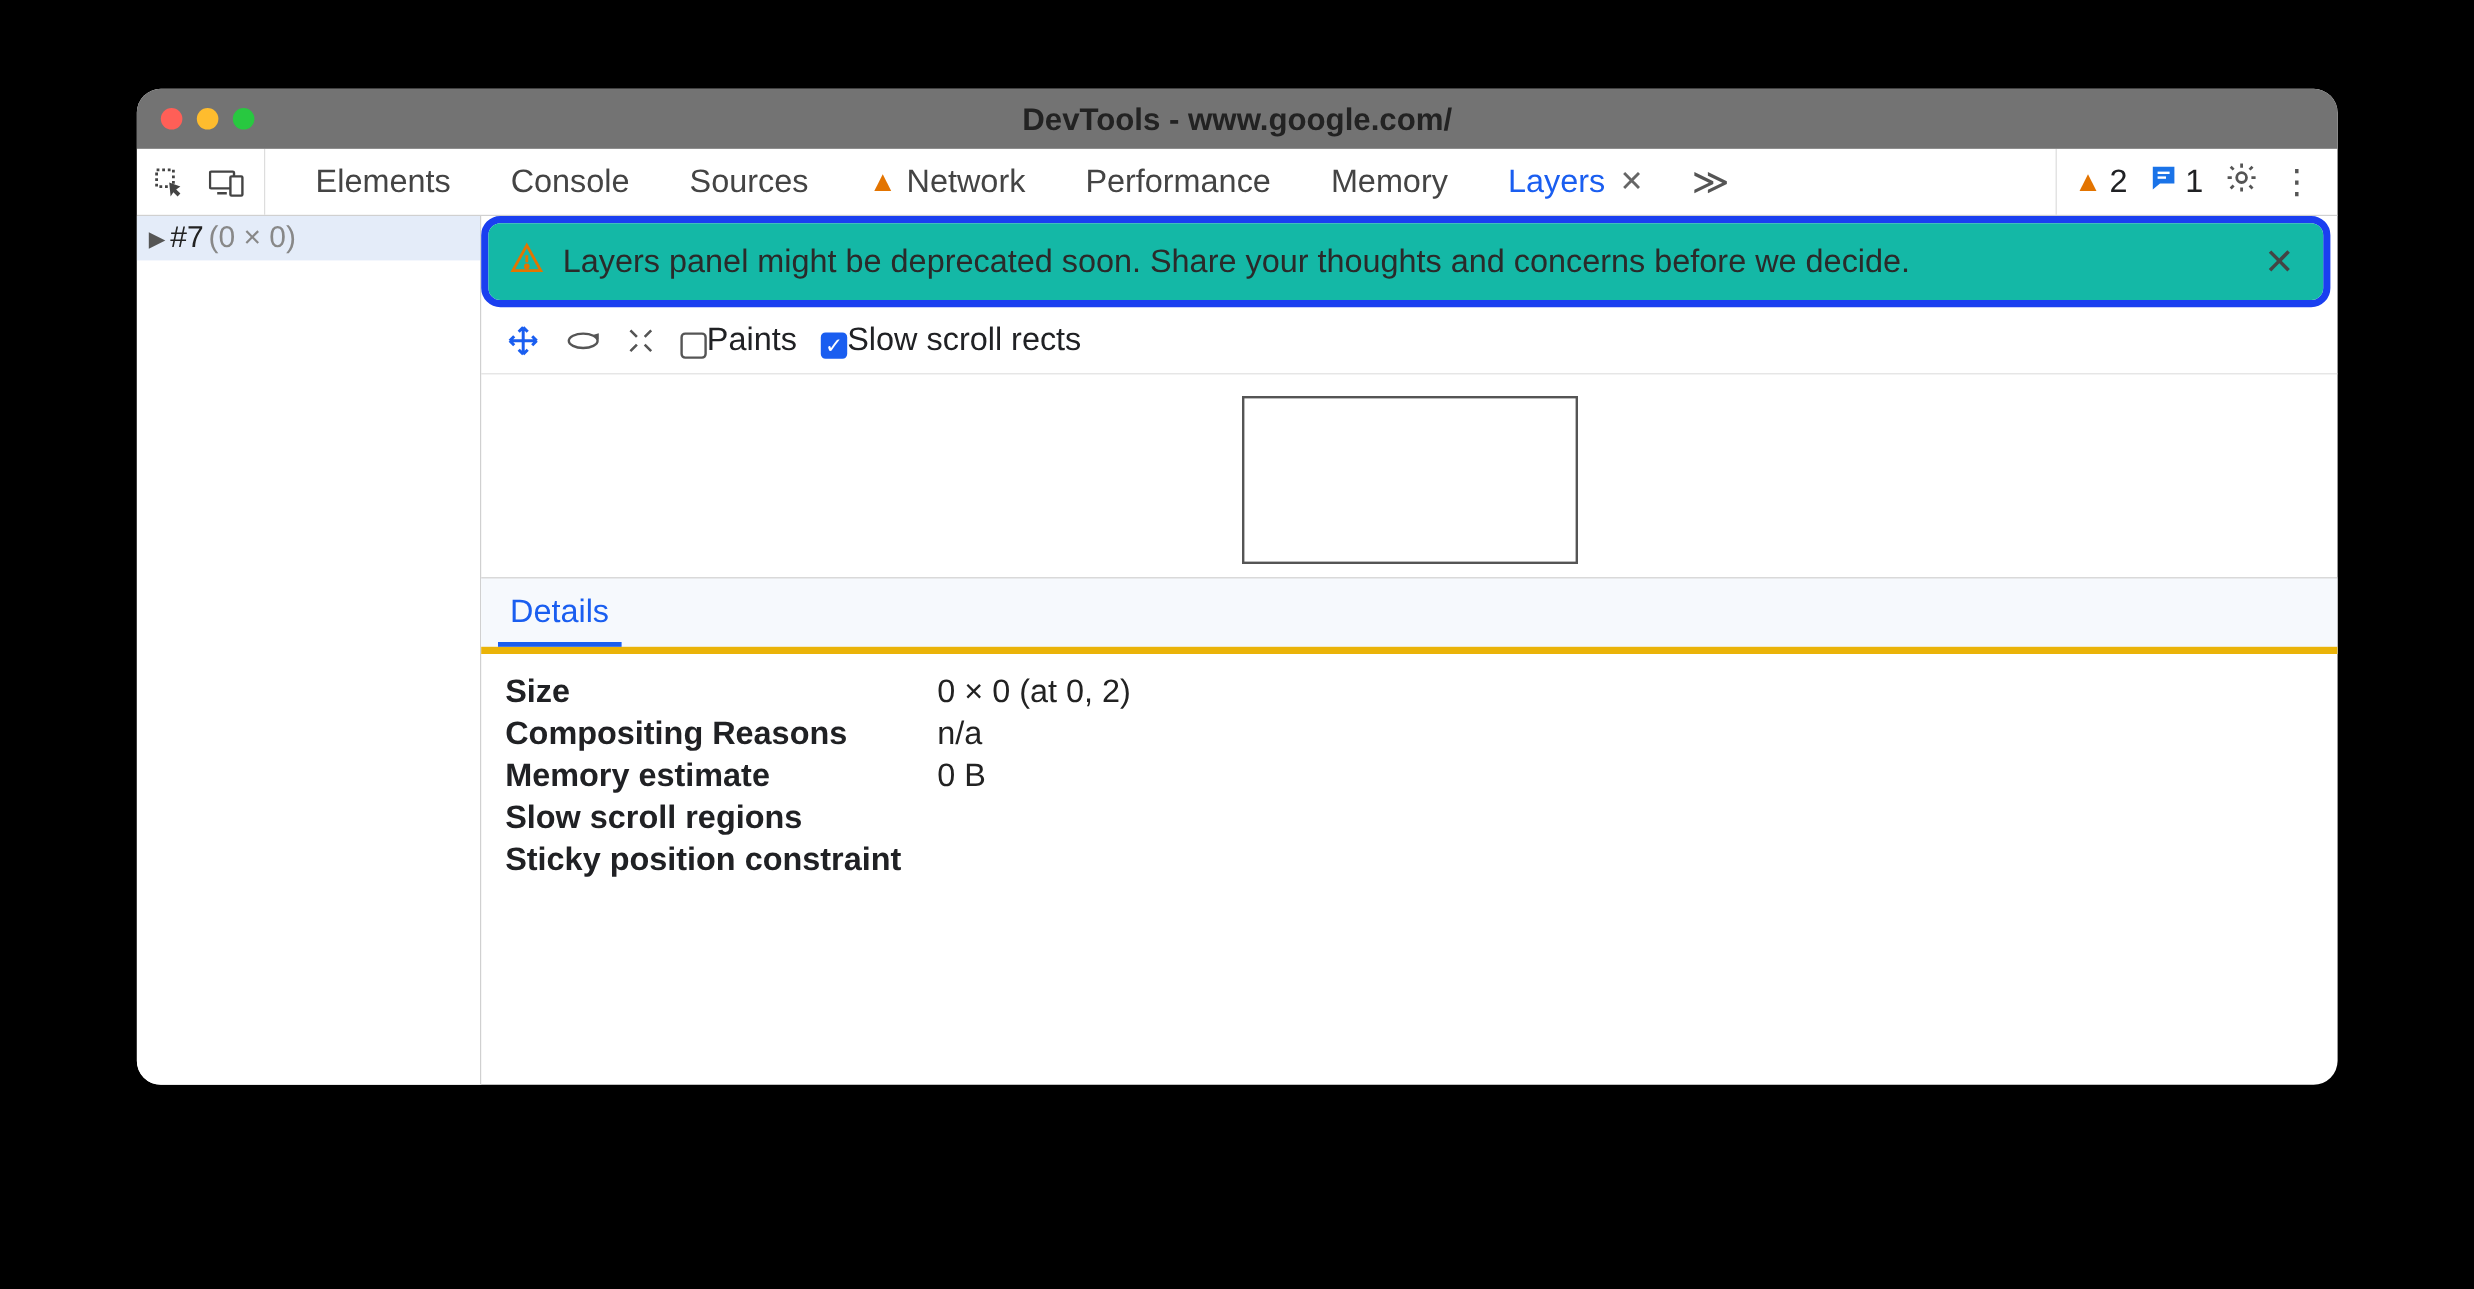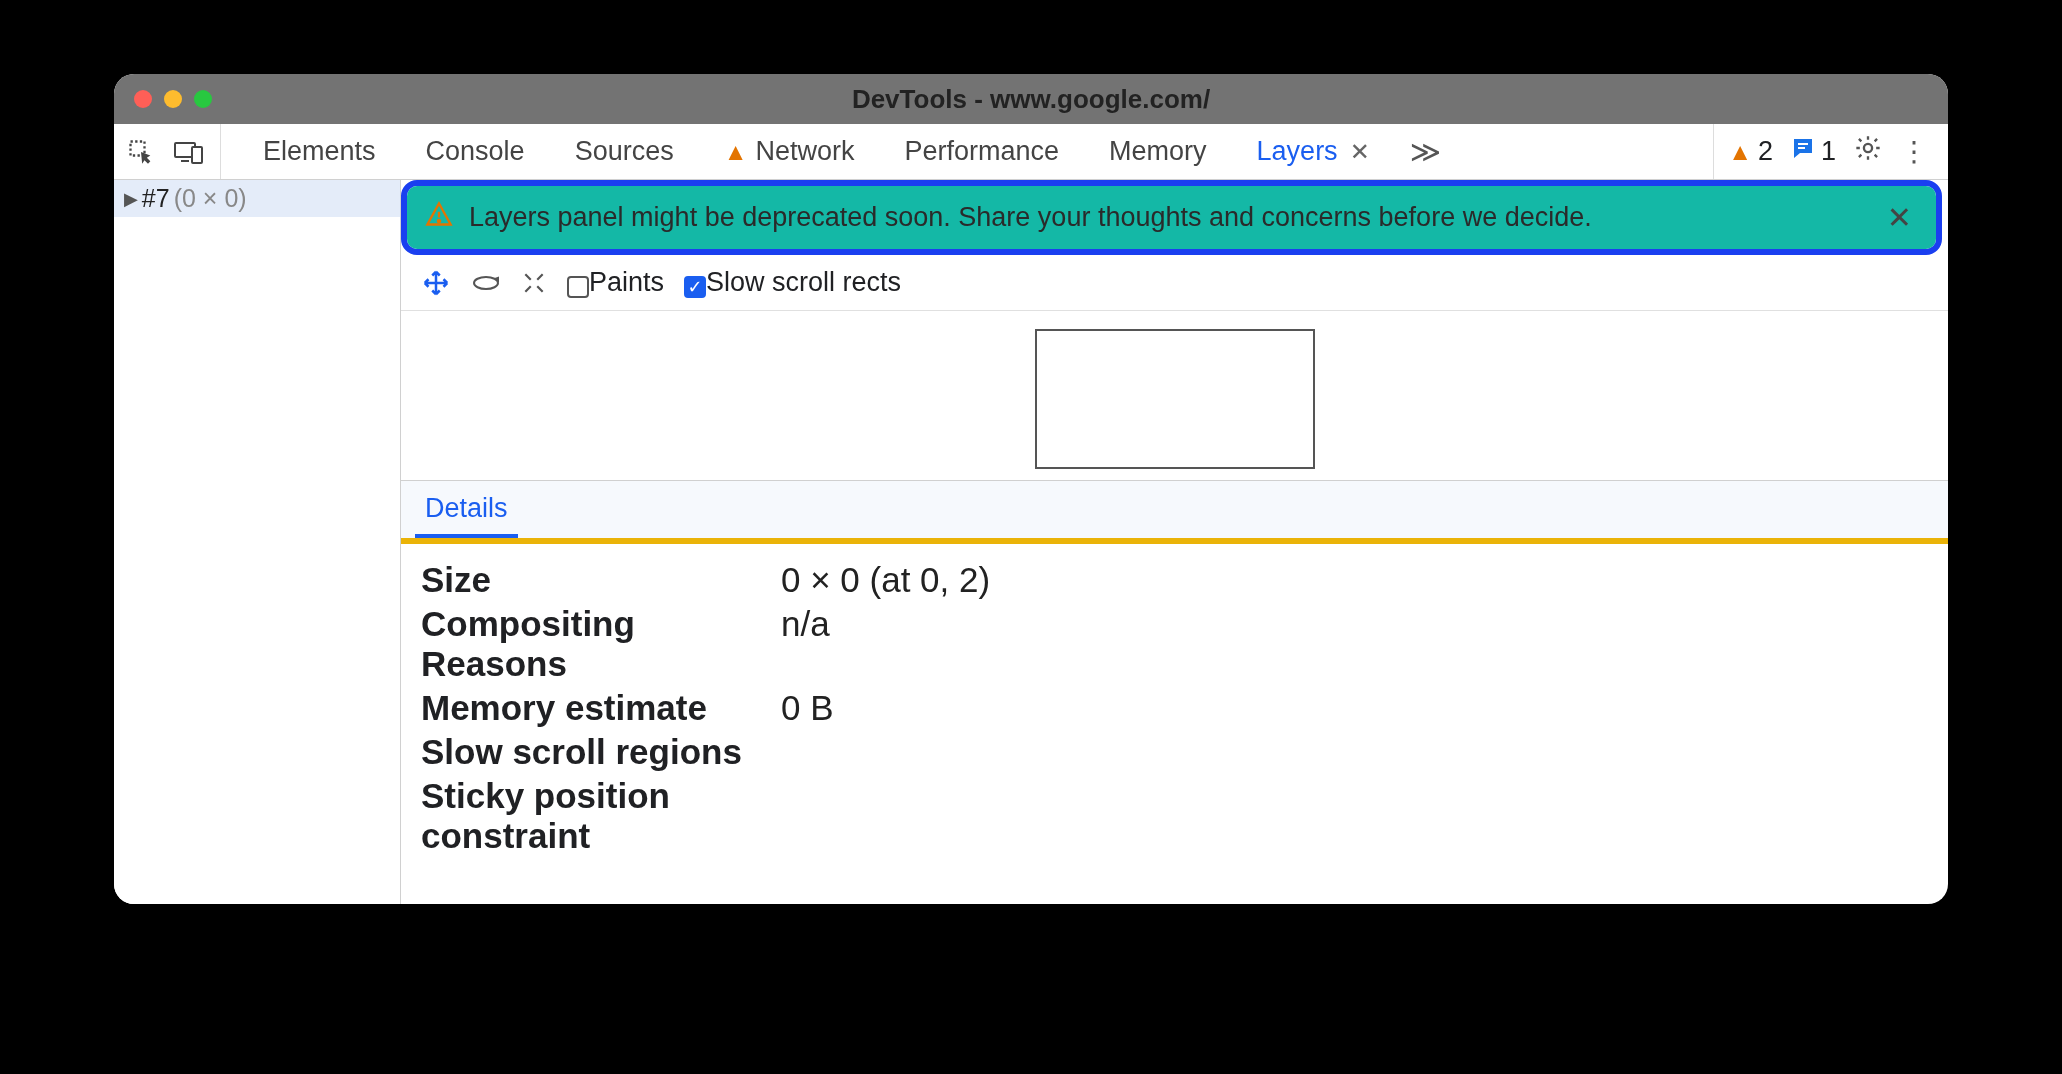--- a/index.html
+++ b/index.html
@@ -181,21 +181,21 @@
     background: #f6f9fd;
   }
   .details-tab {
     padding: 12px 10px 10px;
     color: #1a5ef0;
     font-size: 27px;
     border-bottom: 4px solid #1a5ef0;
   }
   .details-body {
     padding: 14px 20px;
-    font-size: 35px;
+    font-size: 27px;
   }
   .detail-row { display: flex; padding: 2px 0; }
   .detail-label { width: 360px; font-weight: 700; }
   .detail-value { color: #222; }
 </style>
 </head>
 <body>
 
 <div class="window">
 

